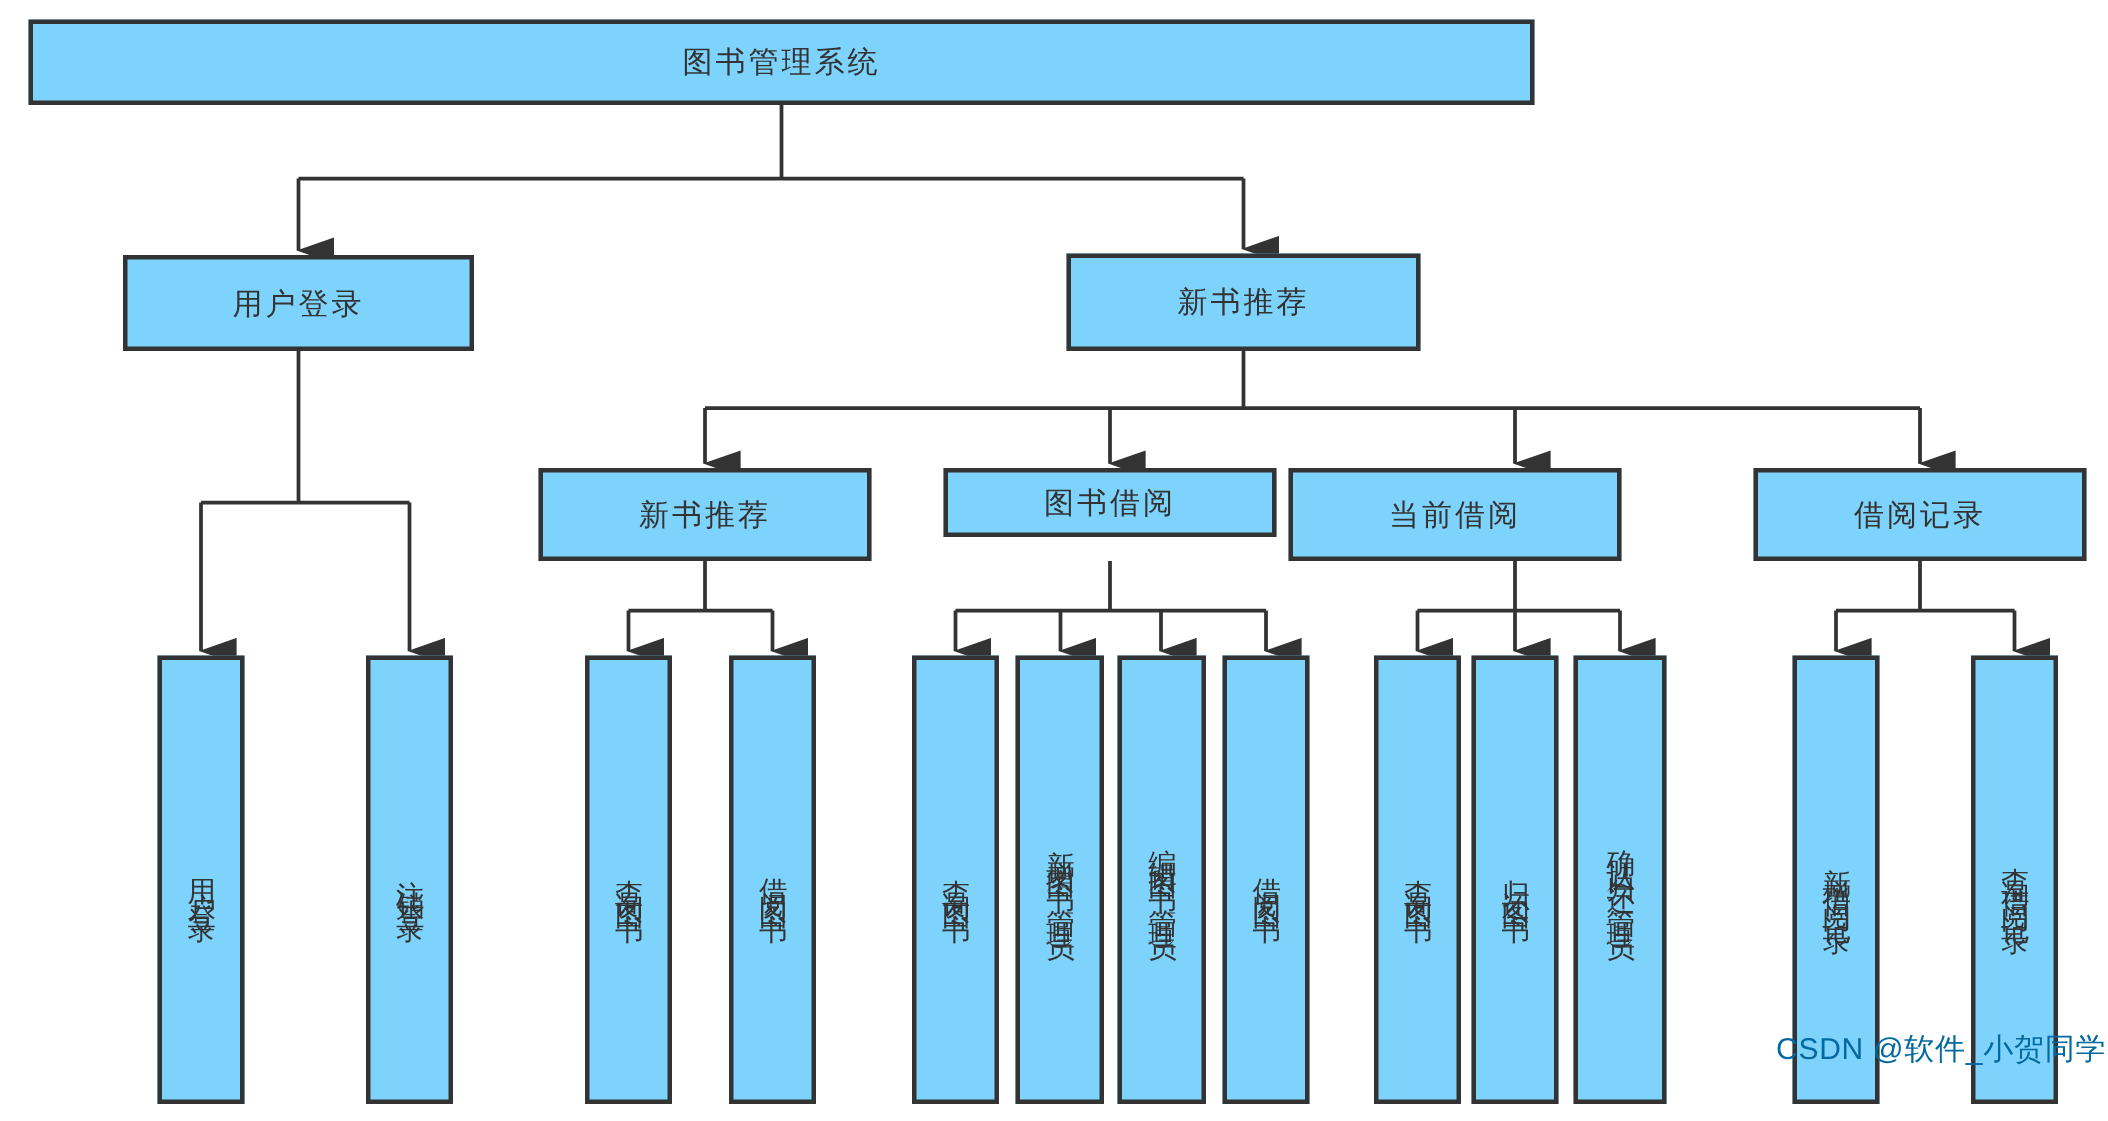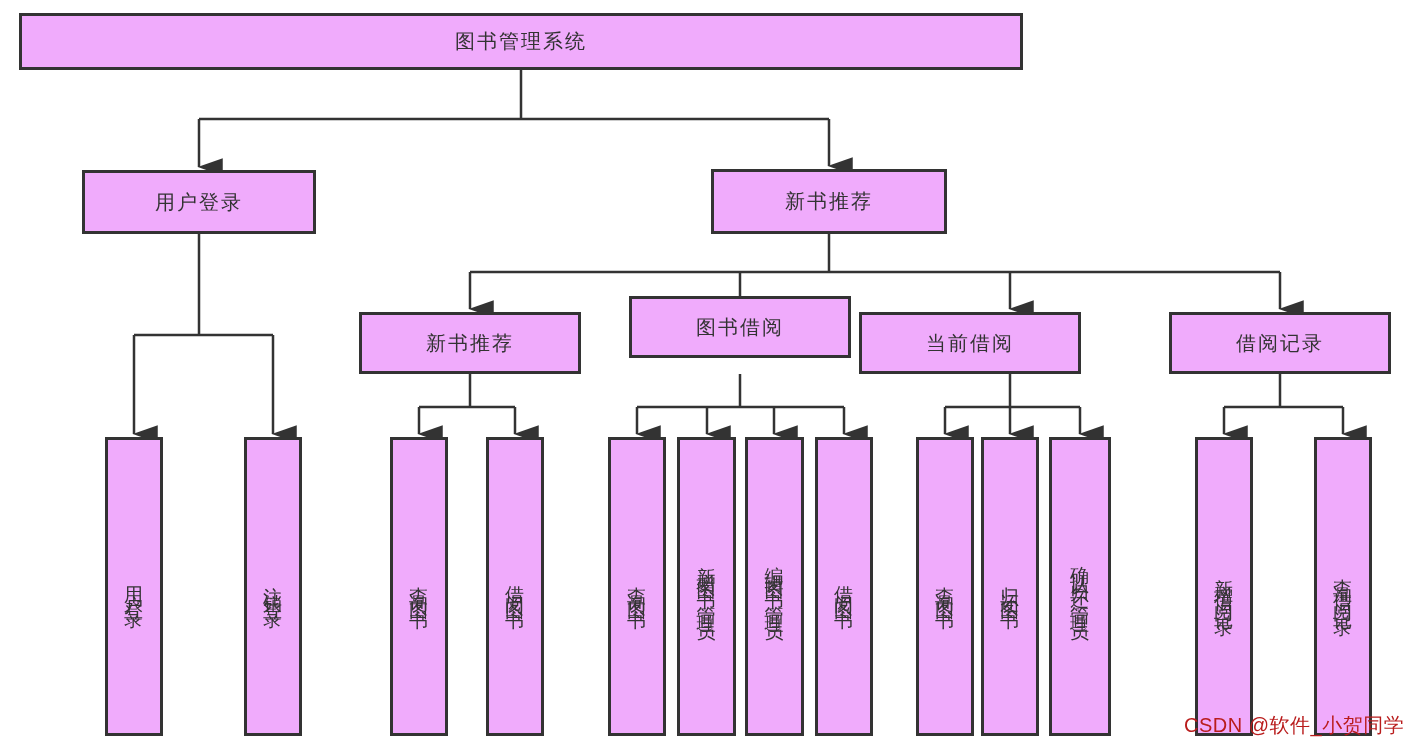--- a/index.html
+++ b/index.html
@@ -14,43 +14,43 @@
   }
   svg.connectors {
     position: absolute;
     left: 0; top: 0;
     z-index: 1;
   }
   .node {
     position: absolute;
     box-sizing: border-box;
     border: 3px solid #333333;
-    background: #f0abfc;
+    background: #7dd3fc;
     color: #333333;
     display: flex;
     align-items: center;
     justify-content: center;
     z-index: 2;
   }
   .node.h { font-size: 20px; letter-spacing: 2px; white-space: nowrap; }
   .node.v .vtext {
     writing-mode: vertical-rl;
     text-orientation: mixed;
     font-size: 19px;
     line-height: 1;
     letter-spacing: 8px;
     color: #333333;
   }
   .watermark {
     position: absolute;
     left: 1184px;
-    top: 712px;
+    top: 686px;
     z-index: 5;
     font-size: 20px;
-    color: #b91c1c;
+    color: #0369a1;
     letter-spacing: 0.5px;
     white-space: nowrap;
   }
 </style>
 </head>
 <body>
 
 <div class="canvas">
 
   <svg class="connectors" width="1405" height="747" viewBox="0 0 1405 747">
@@ -108,21 +108,21 @@
   <div class="node h" style="left:82px; top:170px; width:234px; height:64px;">
     <span>用户登录</span>
   </div>
   <div class="node h" style="left:711px; top:169px; width:236px; height:65px;">
     <span>新书推荐</span>
   </div>
 
   <div class="node h" style="left:359px; top:312px; width:222px; height:62px;">
     <span>新书推荐</span>
   </div>
-  <div class="node h" style="left:629px; top:296px; width:222px; height:62px;">
+  <div class="node h" style="left:629px; top:312px; width:222px; height:46px;">
     <span>图书借阅</span>
   </div>
   <div class="node h" style="left:859px; top:312px; width:222px; height:62px;">
     <span>当前借阅</span>
   </div>
   <div class="node h" style="left:1169px; top:312px; width:222px; height:62px;">
     <span>借阅记录</span>
   </div>
 
   <div class="node v" style="left:105px; top:437px; width:58px; height:299px;">

